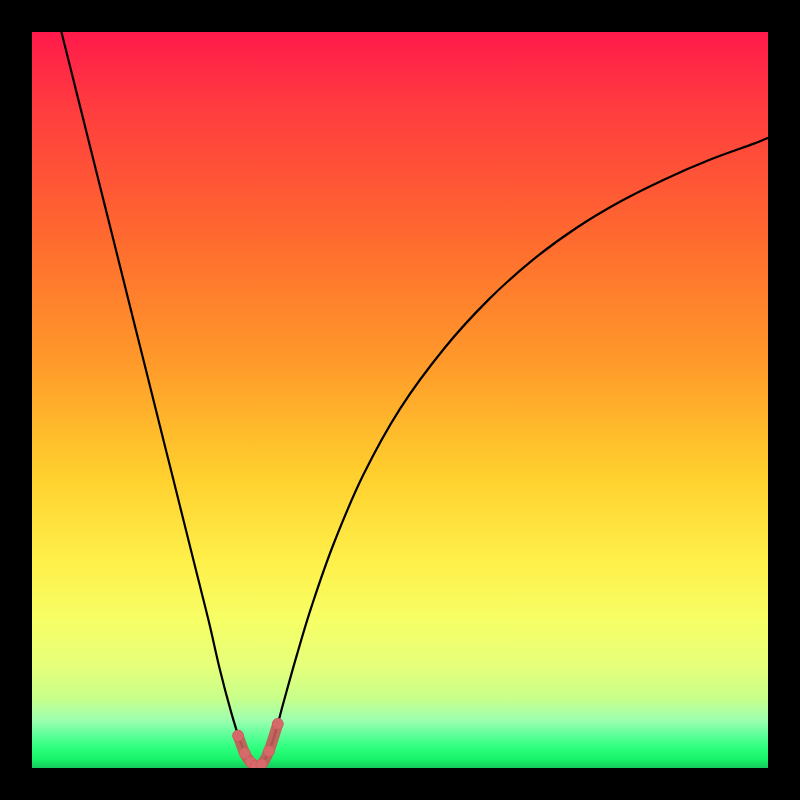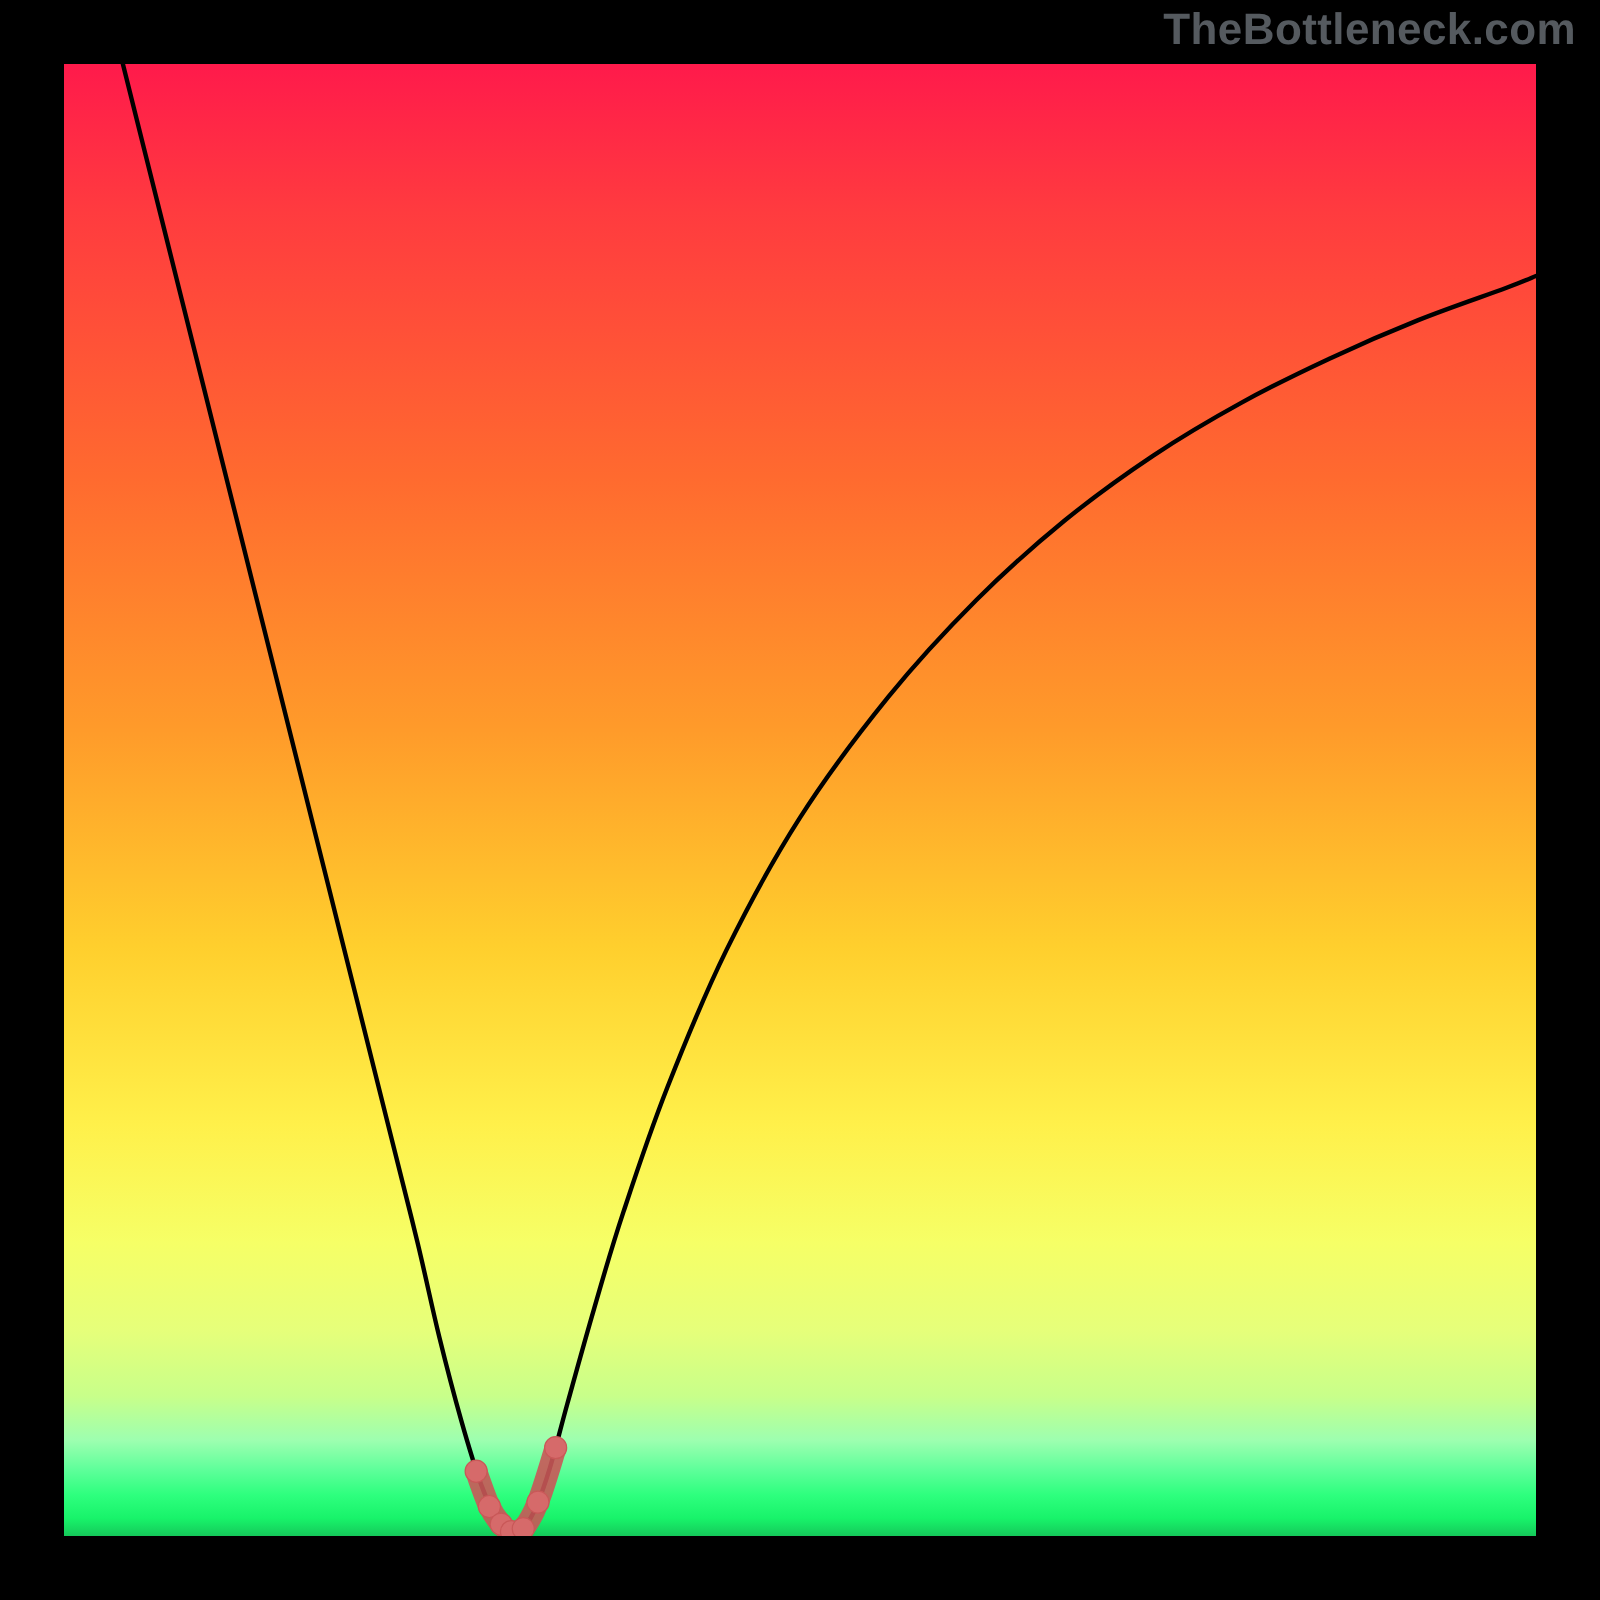--- a/index.html
+++ b/index.html
@@ -29,21 +29,20 @@
     font-weight: 600;
     letter-spacing: 0.2px;
     user-select: none;
   }
   svg { display: block; }
 </style>
 </head>
 <body>
 
 <div id="stage">
-  <div id="watermark" style="right: 12px;">TheBottleneck.com</div>
   <div id="plot-area" style="left: 32px; top: 32px; width: 736px; height: 736px;">
     <svg id="plot-svg" xmlns="http://www.w3.org/2000/svg" width="736" height="736" viewBox="0 0 736 736">
         <defs>
           <linearGradient id="bg-grad" x1="0" y1="0" x2="0" y2="1">
             <stop offset="0%" stop-color="#ff1a4b"></stop>
             <stop offset="10%" stop-color="#ff3b3f"></stop>
             <stop offset="28.000000000000004%" stop-color="#ff6a2f"></stop>
             <stop offset="45%" stop-color="#ff9a2a"></stop>
             <stop offset="60%" stop-color="#ffcf2d"></stop>
             <stop offset="72%" stop-color="#fff04a"></stop>

